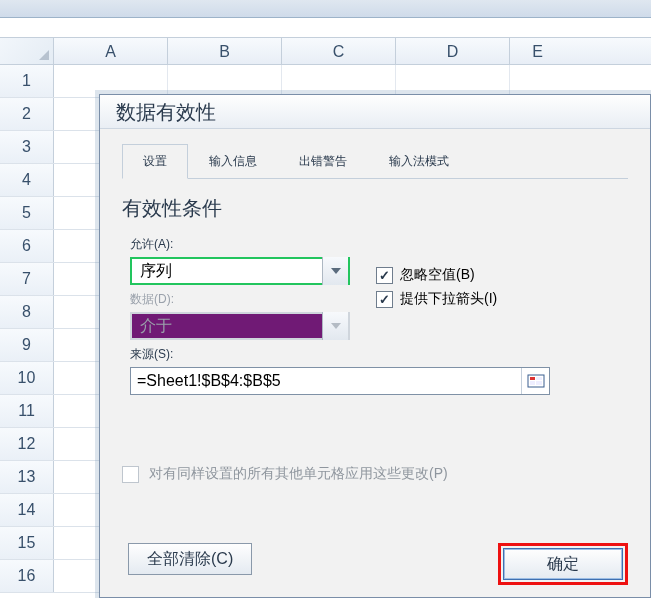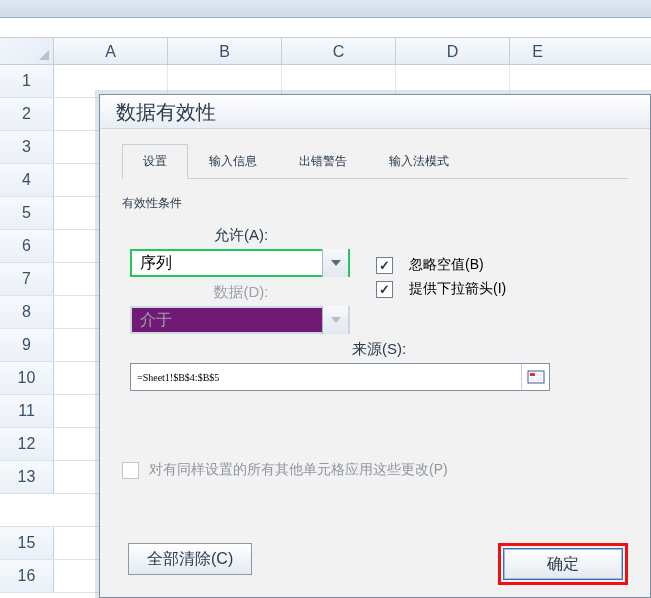--- a/index.html
+++ b/index.html
@@ -22,41 +22,41 @@
 
 .dialog { position:absolute; top:94px; left:99px; right:0; bottom:0; width:552px; height:504px; background:#f2f2f2; border:1px solid #7a8ea8; box-shadow:0 0 0 4px rgba(120,150,185,.25); }
 .dlg-title { height:34px; background:linear-gradient(#fefefe,#e9eef4); border-bottom:1px solid #cdd6e1; padding:0 16px; line-height:34px; font-size:20px; color:#2a3a4d; }
 .dlg-body { padding:14px 22px 0 22px; }
 
 .tabs { display:flex; border-bottom:1px solid #c4cfdb; }
 .tab { padding:8px 20px; border:1px solid transparent; border-bottom:none; color:#2a3a4d; font-size:12px; cursor:pointer; position:relative; top:1px; background:transparent; }
 .tab.active { background:#f2f2f2; border-color:#c4cfdb; border-bottom:1px solid #f2f2f2; }
 
 .group { margin-top:16px; }
-.group-title { font-size:12px; color:#2a3a4d; margin-bottom:8px; }
+.group-title { font-size:20px; color:#2a3a4d; margin-bottom:8px; }
 .twocol { display:flex; gap:24px; }
 .leftcol { flex:0 0 230px; }
 .rightcol { flex:1; padding-top:30px; }
 
-.lbl { font-size:15px; color:#2a3a4d; margin:6px 0 4px 8px;text-align:center; }
+.lbl { font-size:12px; color:#2a3a4d; margin:6px 0 4px 8px; }
 .lbl.disabled { color:#9aa1ab; }
 .combo { display:flex; width:220px; height:28px; border:2px solid #22c55e; background:#fff; align-items:center; margin-left:8px; }
 .combo.disabled { background:#701a75; color:#9aa1ab; border-color:#cfd5dc; }
 .combo-val { flex:1; padding:0 8px; line-height:28px; font-size:16px; }
 .combo-btn { width:26px; height:28px; background:linear-gradient(#f7f9fc,#e2e8ef); border-left:1px solid #adb7c2; display:flex; align-items:center; justify-content:center; }
 .combo-btn:after { content:""; border-left:5px solid transparent; border-right:5px solid transparent; border-top:6px solid #5a6b7d; }
 .combo.disabled .combo-btn:after { border-top-color:#b4bbc4; }
 
-.chk { display:flex; align-items:center; gap:16px; margin:6px 0; font-size:16px; }
+.chk { display:flex; align-items:center; gap:7px; margin:6px 0; font-size:16px; }
 .chkbox { width:17px; height:17px; border:1px solid #6f7d8d; background:#fff; display:flex; align-items:center; justify-content:center; }
 .chkbox.checked:after { content:"✓"; font-size:13px; color:#2a3a4d; font-weight:bold; line-height:1; }
 
 .src-row { margin-top:6px; margin-left:8px; }
 .src-input-wrap { display:flex; width:420px; height:28px; border:1px solid #7f91a6; background:#fff; align-items:center; }
-.src-input { flex:1; border:none; outline:none; padding:0 6px; font-size:10px; font-family:Liberation Serif, serif; }
+.src-input { flex:1; border:none; outline:none; padding:0 6px; font-size:16px; font-family:Liberation Sans, sans-serif; }
 .ref-btn { width:28px; height:26px; border-left:1px solid #c4cfdb; display:flex; align-items:center; justify-content:center; cursor:pointer; }
 .ref-btn svg { display:block; }
 
 .apply-row { display:flex; align-items:center; gap:10px; margin-top:70px; margin-left:0; font-size:16px; color:#8f969e; }
 .apply-row .chkbox { border-color:#bfc6ce; }
 
 .btnbar { position:absolute; bottom:12px; left:28px; right:22px; display:flex; justify-content:space-between; }
 .btn { min-width:120px; height:32px; border:1px solid #8a99aa; background:linear-gradient(#fefefe,#e4eaf1); font-size:16px; color:#2a3a4d; cursor:pointer; padding:0 18px; }
 .btn.primary { border:1px solid #3f6fb0; background:linear-gradient(#fefefe,#e4eaf1); box-shadow:inset 0 0 0 1px #9bbde4; }
 .ok-wrap { border:3px solid #e11; padding:2px; }
@@ -188,20 +188,21 @@
     <div class="row">
         <div class="rowh">13</div>
         <div class="cells">
           <div class="cell"></div>
           <div class="cell"></div>
           <div class="cell"></div>
           <div class="cell"></div>
         </div>
       </div>
     <div class="row">
+        <div class="rowh">14</div>
         <div class="cells">
           <div class="cell"></div>
           <div class="cell"></div>
           <div class="cell"></div>
           <div class="cell"></div>
         </div>
       </div>
     <div class="row">
         <div class="rowh">15</div>
         <div class="cells">

